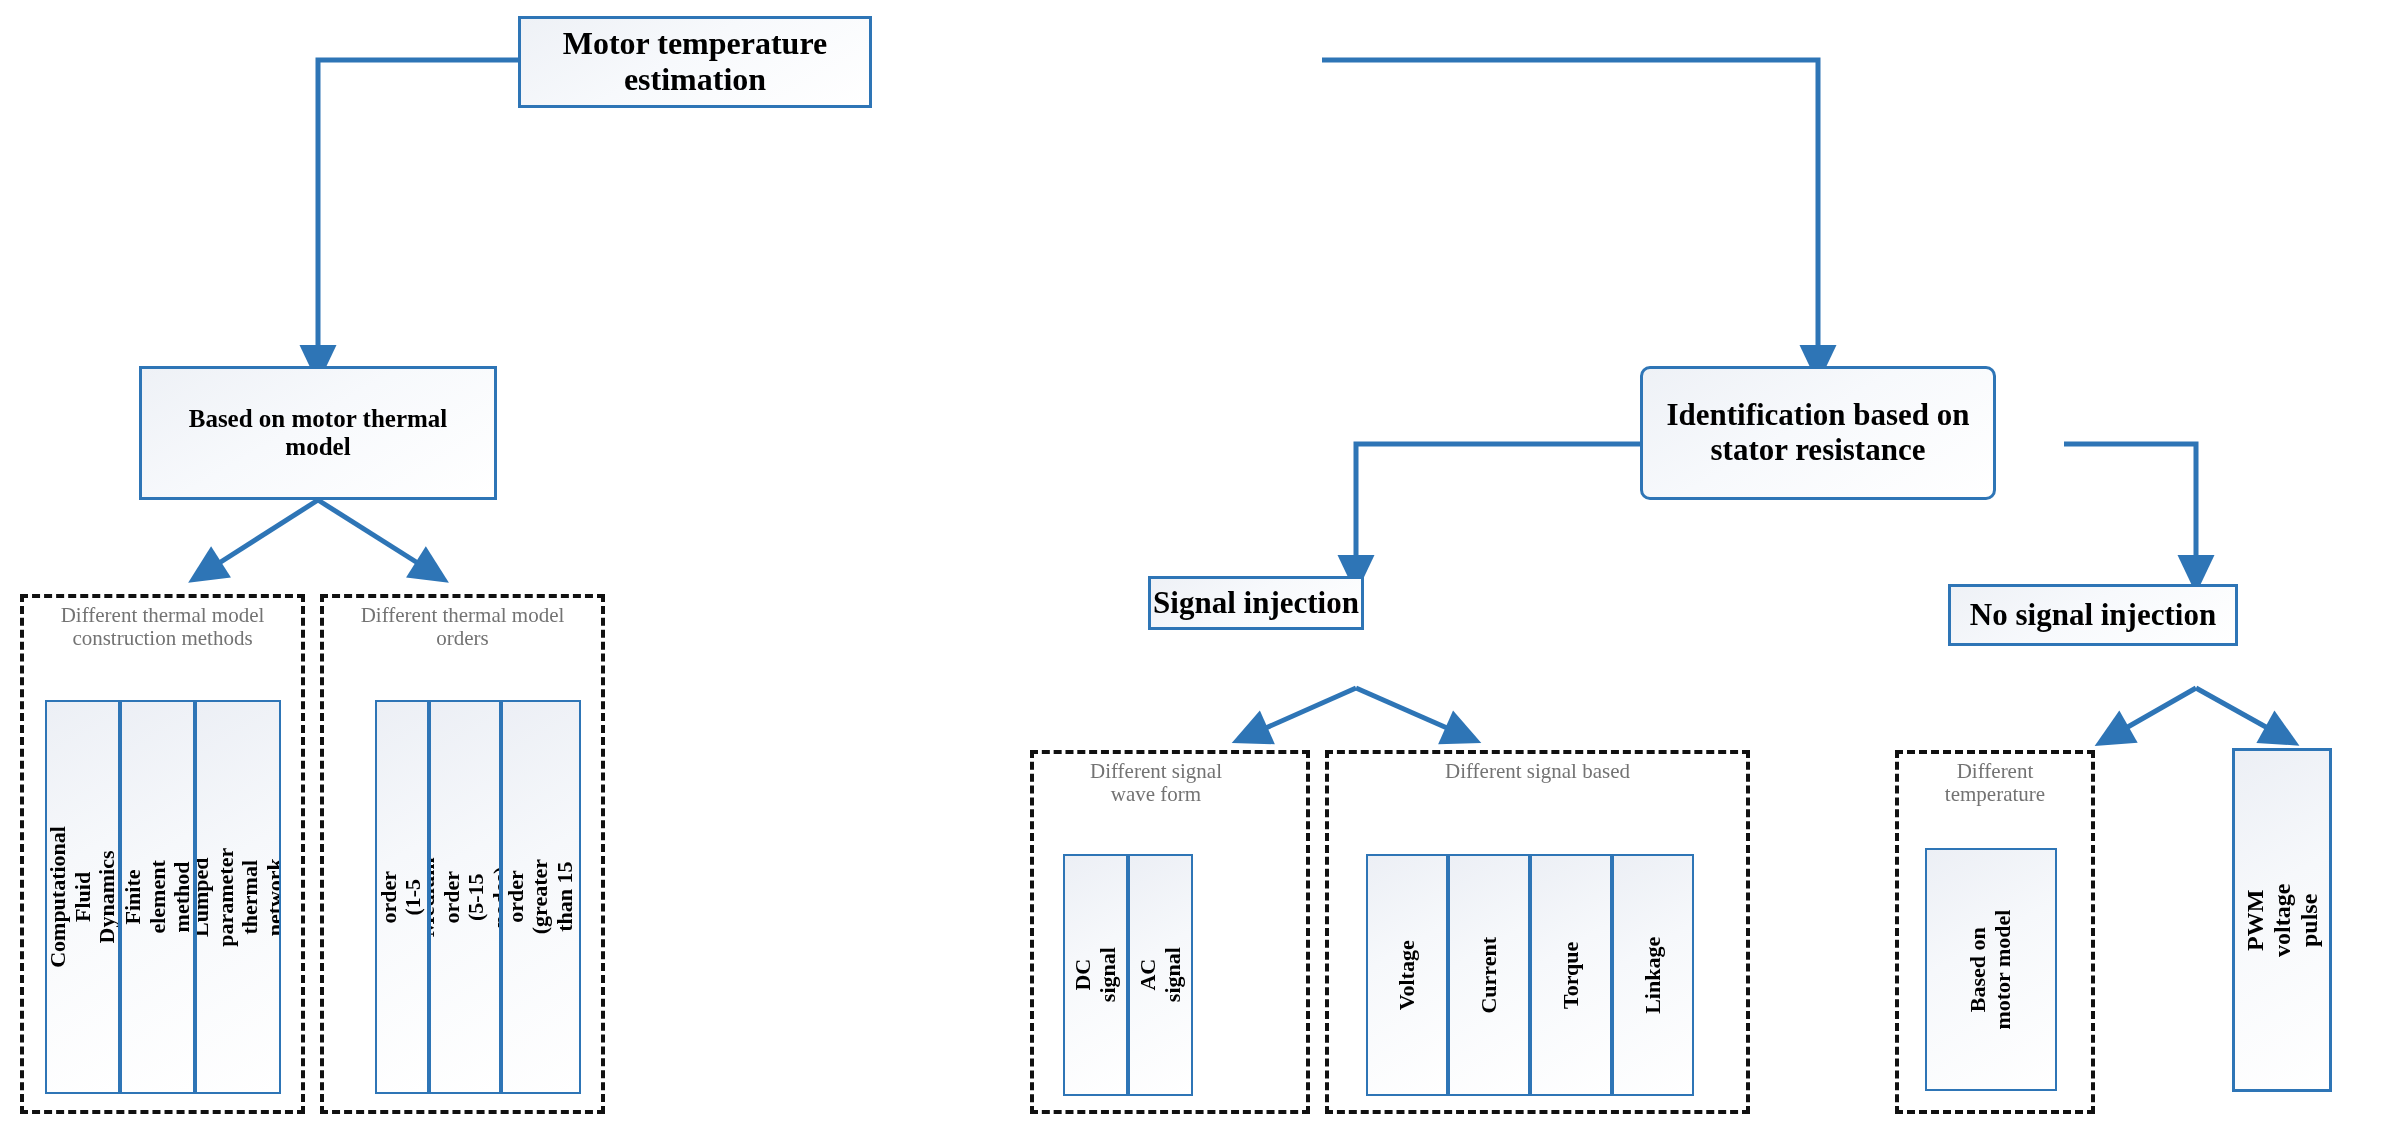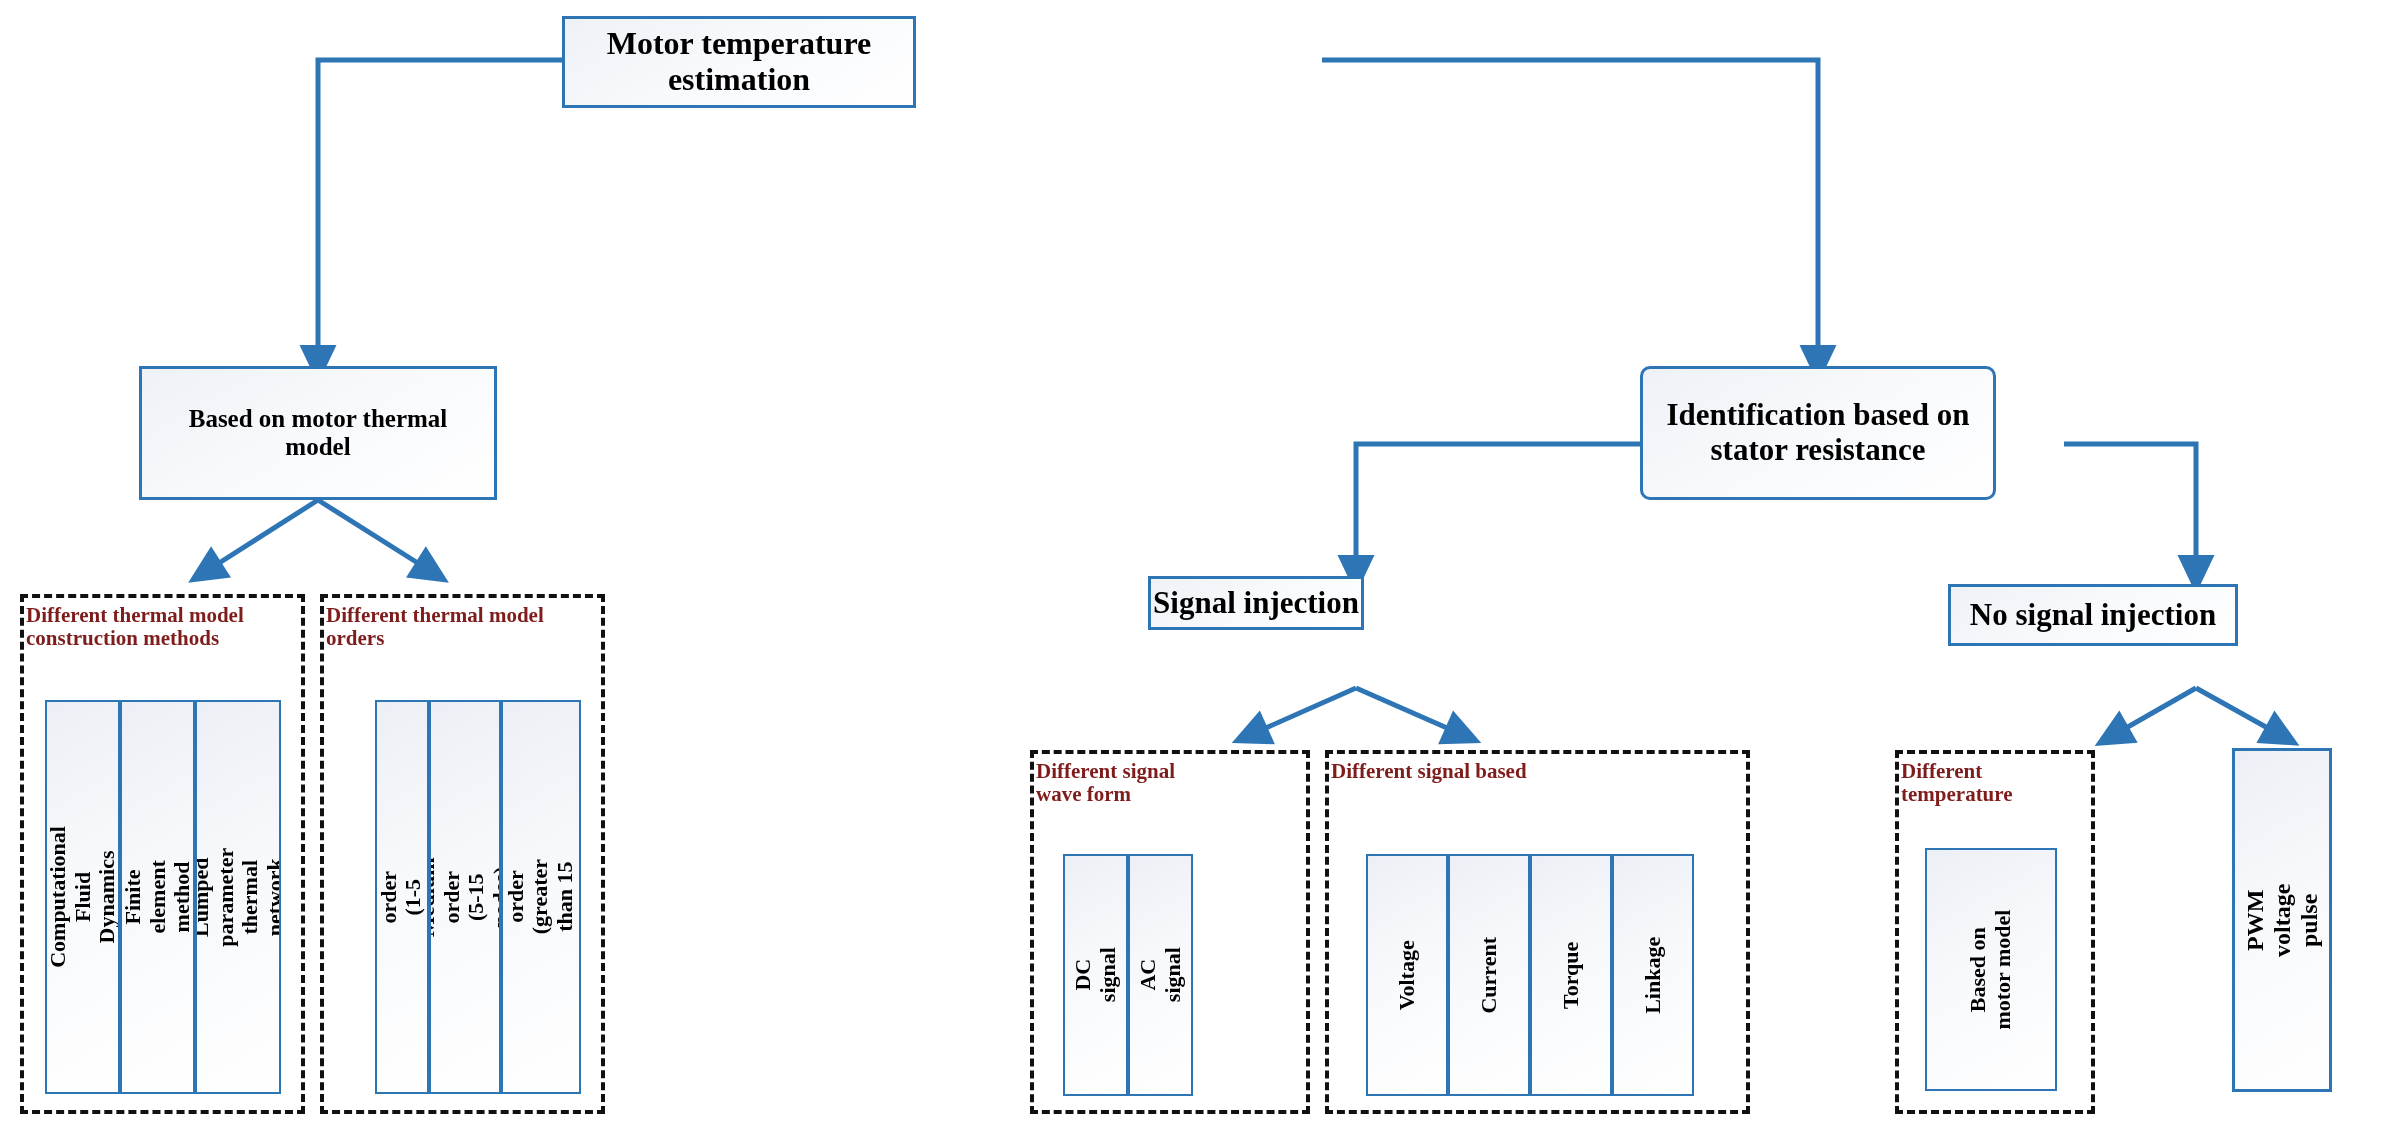--- a/index.html
+++ b/index.html
@@ -20,21 +20,21 @@
     z-index:3;
   }
 
   
   .dgroup{
     position:absolute;box-sizing:border-box;
     border:4px dashed #111;
     background:transparent;z-index:1;
   }
   .dlabel{
-    position:absolute;font-weight:bold;color:#7f1d1d;
+    position:absolute;text-align:center;font-weight:normal;color:#737373;
     line-height:1.1;z-index:2;
   }
 
   
   .vbox{
     position:absolute;box-sizing:border-box;
     border:2px solid #2E75B6;
     background:linear-gradient(150deg,#eceff5 0%,#f6f8fb 40%,#ffffff 100%);
     z-index:3;overflow:hidden;
     display:flex;align-items:center;justify-content:center;
@@ -73,21 +73,21 @@
       <path d="M1356,688 L1250,735"></path>
 
       <path d="M1356,688 L1463,735"></path>
 
       <path d="M2196,688 L2112,736"></path>
 
       <path d="M2196,688 L2282,736"></path>
     </g>
   </svg>
 
-  <div class="box" style="left:518px;top:16px;width:354px;height:92px;font-size:32px;white-space:pre-line;margin-left:44px;">Motor temperature
+  <div class="box" style="left:518px;top:16px;width:354px;height:92px;font-size:32px;white-space:pre-line;">Motor temperature
 estimation</div>
 
   <div class="box" style="left:139px;top:366px;width:358px;height:134px;font-size:25px;white-space:pre-line;">Based on motor thermal
 model</div>
 
   <div class="box" style="left:1640px;top:366px;width:356px;height:134px;font-size:31px;white-space:pre-line;border-radius:10px;">Identification based on
 stator resistance</div>
 
   <div class="box" style="left:1148px;top:576px;width:216px;height:54px;font-size:31px;">Signal injection</div>
 

